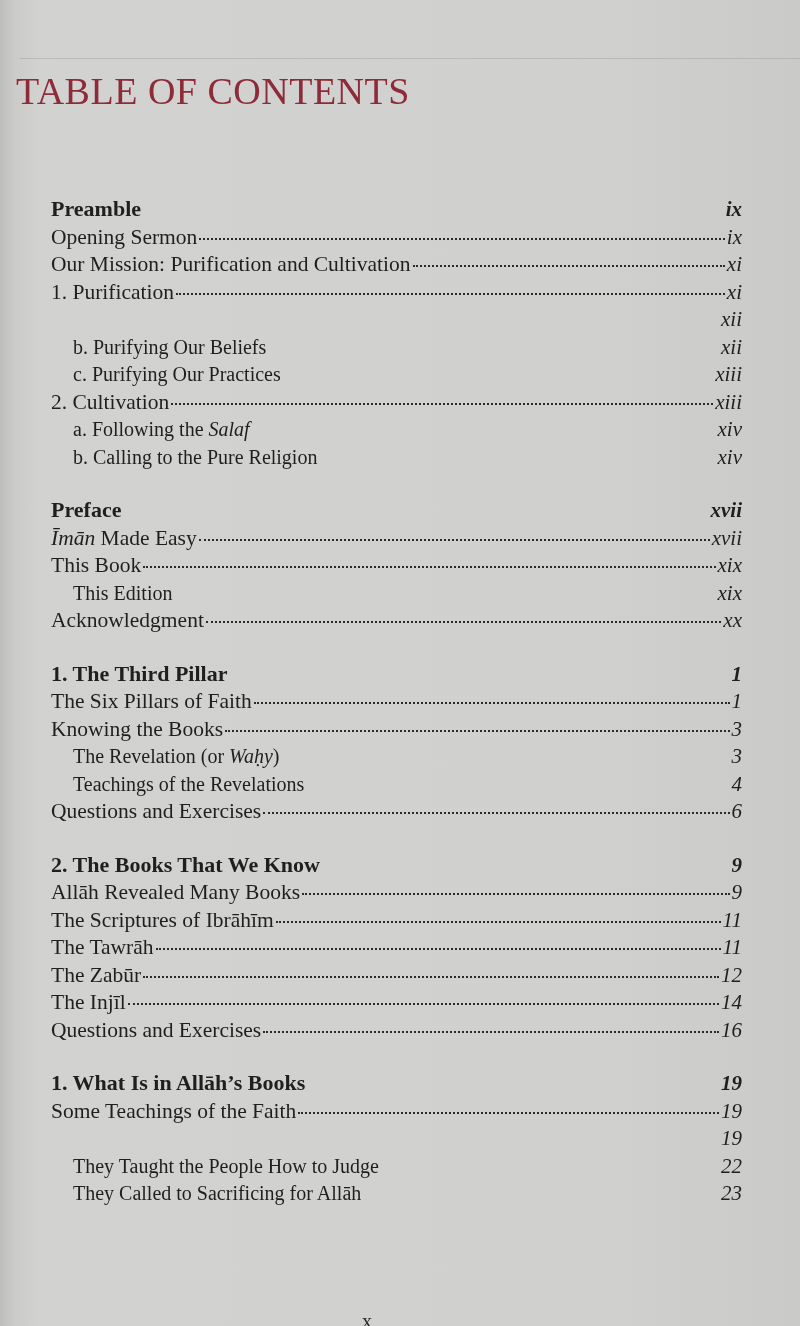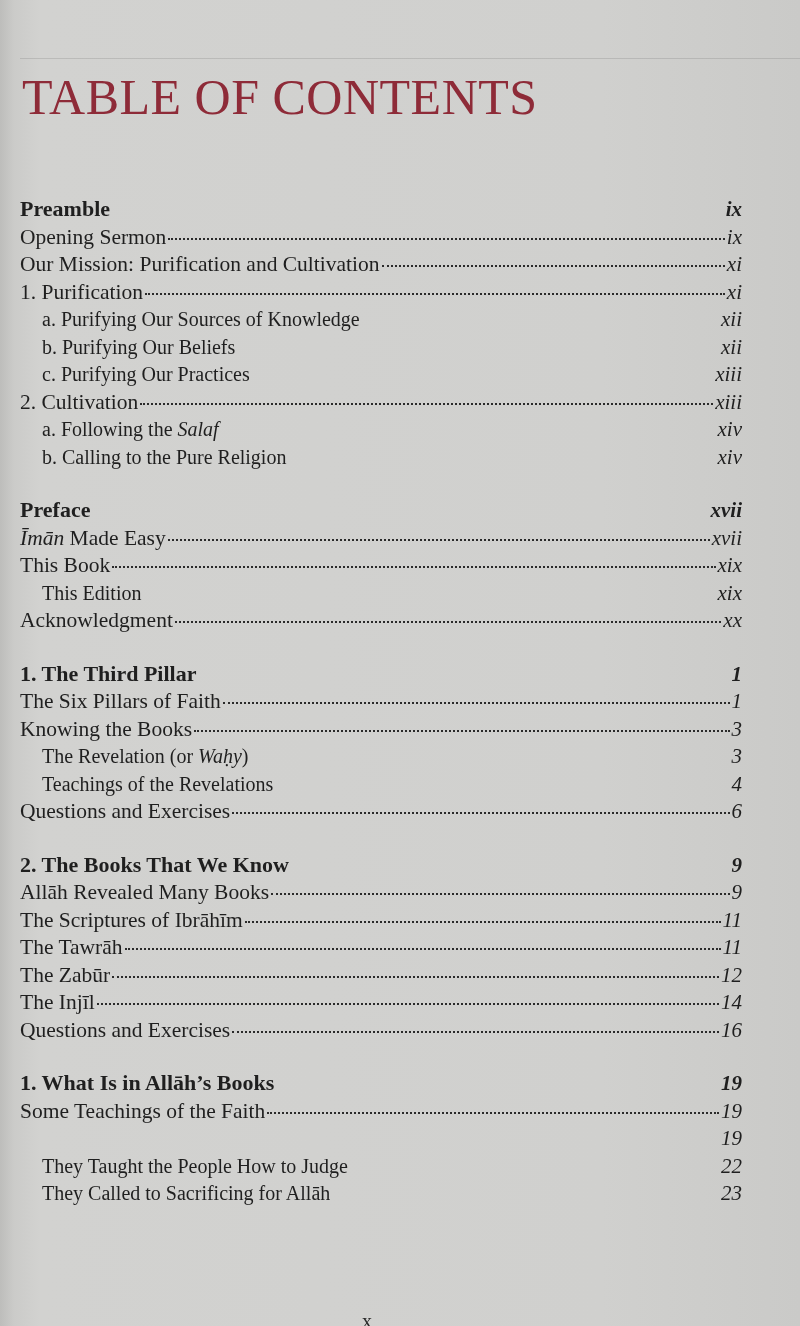--- a/index.html
+++ b/index.html
@@ -29,24 +29,24 @@
     pointer-events: none;
   }
   .bleed .ghost-rule {
     position: absolute;
     left: 20px; top: 58px;
     width: 780px; height: 1px;
     background: #555;
   }
   .title {
     position: absolute;
-    left: 22px;
+    left: 16px;
     top: 72px;
     margin: 0;
-    font-size: 50px;
+    font-size: 38px;
     font-weight: normal;
     letter-spacing: 0.5px;
     color: #8e2b38;
     line-height: 1;
   }
   .toc {
     position: absolute;
     left: 20px;
     top: 195px;
     width: 722px;
@@ -65,20 +65,21 @@
     font-weight: bold;
     font-size: 22px;
   }
   .row.sub {
     padding-left: 22px;
     font-size: 20px;
     line-height: 27.5px;
   }
   .row .label {
     flex: 0 0 auto;
+    margin-left: 31px;
   }
   .row .label i { font-style: italic; }
   .row .leader {
     flex: 1 1 auto;
     margin: 0 2px;
     border-bottom: 2.5px dotted #2a2a2a;
     transform: translateY(-4px);
     min-width: 10px;
   }
   .row .spacer {
@@ -125,21 +126,20 @@
           <span class="label">Our Mission: Purification and Cultivation</span>
           <span class="leader"></span>
           <span class="page-num">xi</span>
         </div>
         <div class="row">
           <span class="label">1. Purification</span>
           <span class="leader"></span>
           <span class="page-num">xi</span>
         </div>
         <div class="row sub">
-          <span class="label">a. Purifying Our Sources of Knowledge</span>
           <span class="spacer"></span>
           <span class="page-num">xii</span>
         </div>
         <div class="row sub">
           <span class="label">b. Purifying Our Beliefs</span>
           <span class="spacer"></span>
           <span class="page-num">xii</span>
         </div>
         <div class="row sub">
           <span class="label">c. Purifying Our Practices</span>

